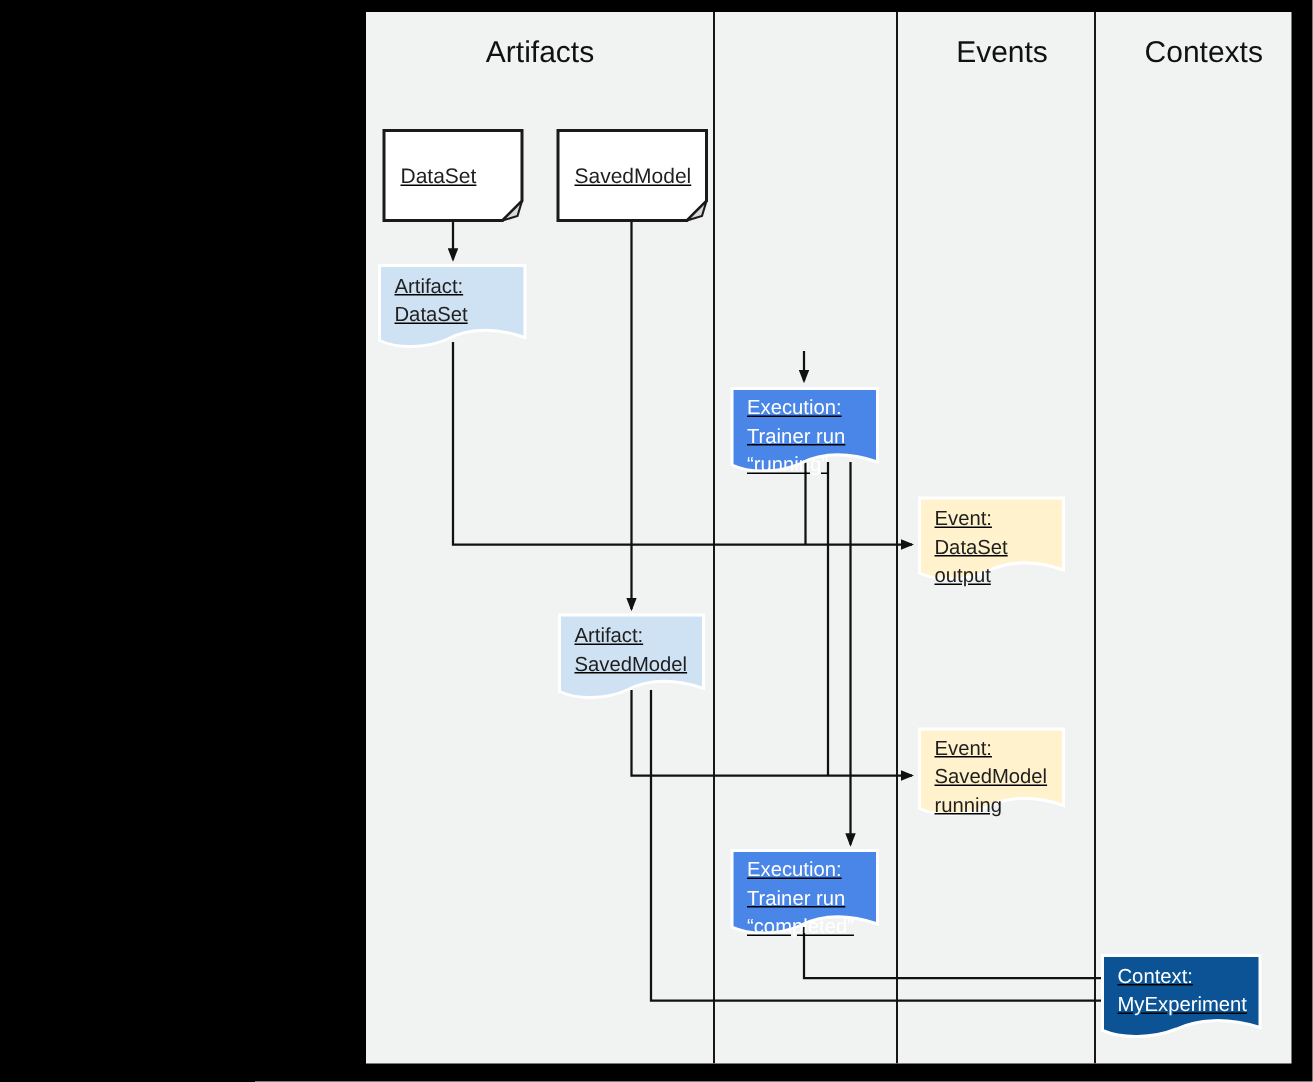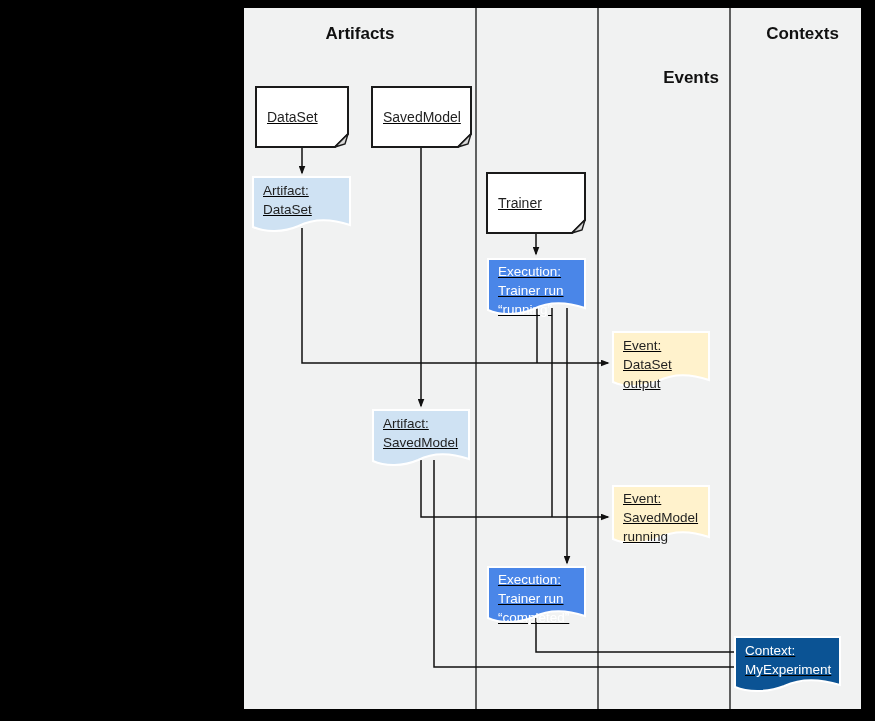--- a/index.html
+++ b/index.html
@@ -23,21 +23,21 @@
   }
   .canvas{
     position:absolute;left:244px;top:8px;width:617px;height:701px;
     background:var(--canvas-background);
   }
   .edges{position:absolute;left:0;top:0;width:617px;height:701px;z-index:1;}
   .edges path.conn{fill:none;stroke:var(--line-color);stroke-width:1.5;}
   .edges line.divider{stroke:var(--line-color);stroke-width:1.3;}
   .col-header{
     position:absolute;top:16px;height:22px;z-index:2;
-    text-align:center;font-size:17px;font-weight:bold;color:#111;
+    text-align:center;font-size:20px;font-weight:normal;color:#111;
   }
   .node{position:absolute;z-index:3;text-decoration:underline;}
   .node svg.shape{position:absolute;left:0;top:0;overflow:visible;}
   .shape-wave path.body{stroke:var(--node-border);stroke-width:2;}
   .fill-artifact path.body{fill:var(--artifact-fill);}
   .fill-execution path.body{fill:var(--execution-fill);}
   .fill-event path.body{fill:var(--event-fill);}
   .fill-context path.body{fill:var(--context-fill);}
   .shape-fold path.body{fill:#fff;stroke:var(--box-border);stroke-width:2;}
   .shape-fold path.flap{fill:#d9d9d9;stroke:var(--box-border);stroke-width:1.4;}
@@ -76,46 +76,39 @@
     <path class="conn" d="M58,220 V355 H364" marker-end="url(#arrow)"></path>
     <path class="conn" d="M293,300 V355"></path>
     <path class="conn" d="M308,300 V509"></path>
     <path class="conn" d="M323,300 V555" marker-end="url(#arrow)"></path>
     <path class="conn" d="M177,452 V509 H364" marker-end="url(#arrow)"></path>
     <path class="conn" d="M190,452 V659 H498" marker-end="url(#arrow)"></path>
     <path class="conn" d="M292,610 V644 H498" marker-end="url(#arrow)"></path>
   </svg>
 
   <div class="col-header" style="left:0;width:232px;">Artifacts</div>
-  <div class="col-header" style="left:373px;width:148px;margin-top:44px;">Events</div>
+  <div class="col-header" style="left:350px;width:148px;">Events</div>
   <div class="col-header" style="left:486px;width:145px;">Contexts</div>
 
   <div class="node shape-fold" style="left:11px;top:78px;width:94px;height:62px;">
       <svg class="shape" width="94" height="62" viewBox="0 0 94 62">
         <path d="M1,1 L93,1 L93,48 L80,61 L1,61 Z" class="body"></path>
         <path d="M80,61 L93,48 L90,58 Z" class="flap"></path>
       </svg>
     <span class="label">DataSet</span>
   </div>
 
   <div class="node shape-fold" style="left:127px;top:78px;width:101px;height:62px;">
       <svg class="shape" width="101" height="62" viewBox="0 0 101 62">
         <path d="M1,1 L100,1 L100,48 L87,61 L1,61 Z" class="body"></path>
         <path d="M87,61 L100,48 L97,58 Z" class="flap"></path>
       </svg>
     <span class="label">SavedModel</span>
   </div>
 
-  <div class="node shape-fold" style="left:242px;top:164px;width:100px;height:62px;">
-      <svg class="shape" width="100" height="62" viewBox="0 0 100 62">
-        <path d="M1,1 L99,1 L99,48 L86,61 L1,61 Z" class="body"></path>
-        <path d="M86,61 L99,48 L96,58 Z" class="flap"></path>
-      </svg>
-    <span class="label">Trainer</span>
-  </div>
 
   <div class="node shape-wave fill-artifact" style="left:8px;top:168px;width:99px;height:58px;">
       <svg class="shape" width="99" height="58" viewBox="0 0 99 58">
         <path d="M1,1 L98,1 L98,49 C77.2,42 59.4,43.5 46.5,50 C31.7,56.5 12.9,56.5 1,51 Z" class="body"></path>
       </svg>
     <div class="lines lines2 text-dark">
       <span>Artifact:</span>
       <span>DataSet</span>
     </div>
   </div>

